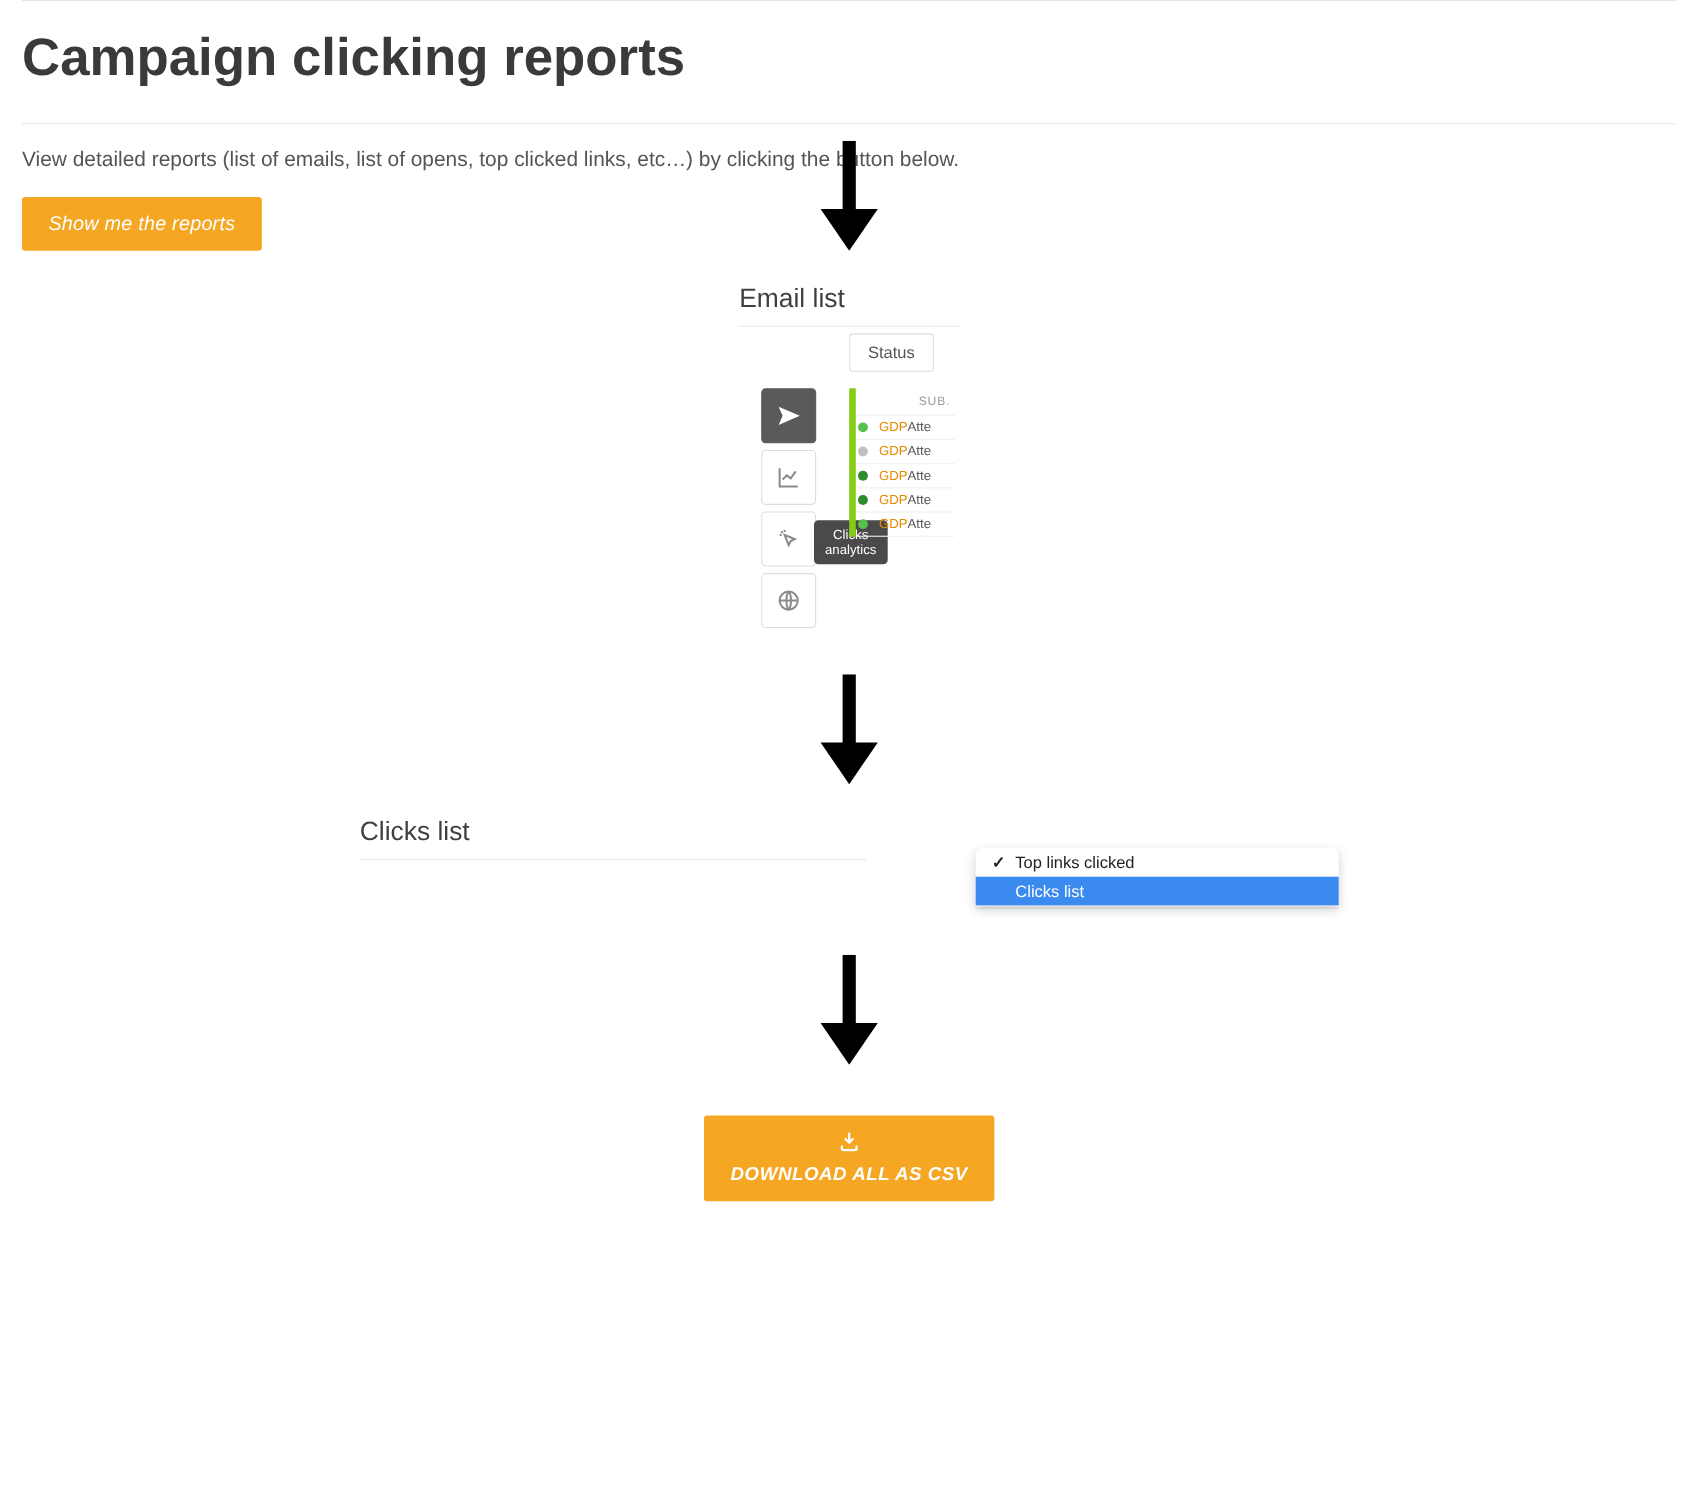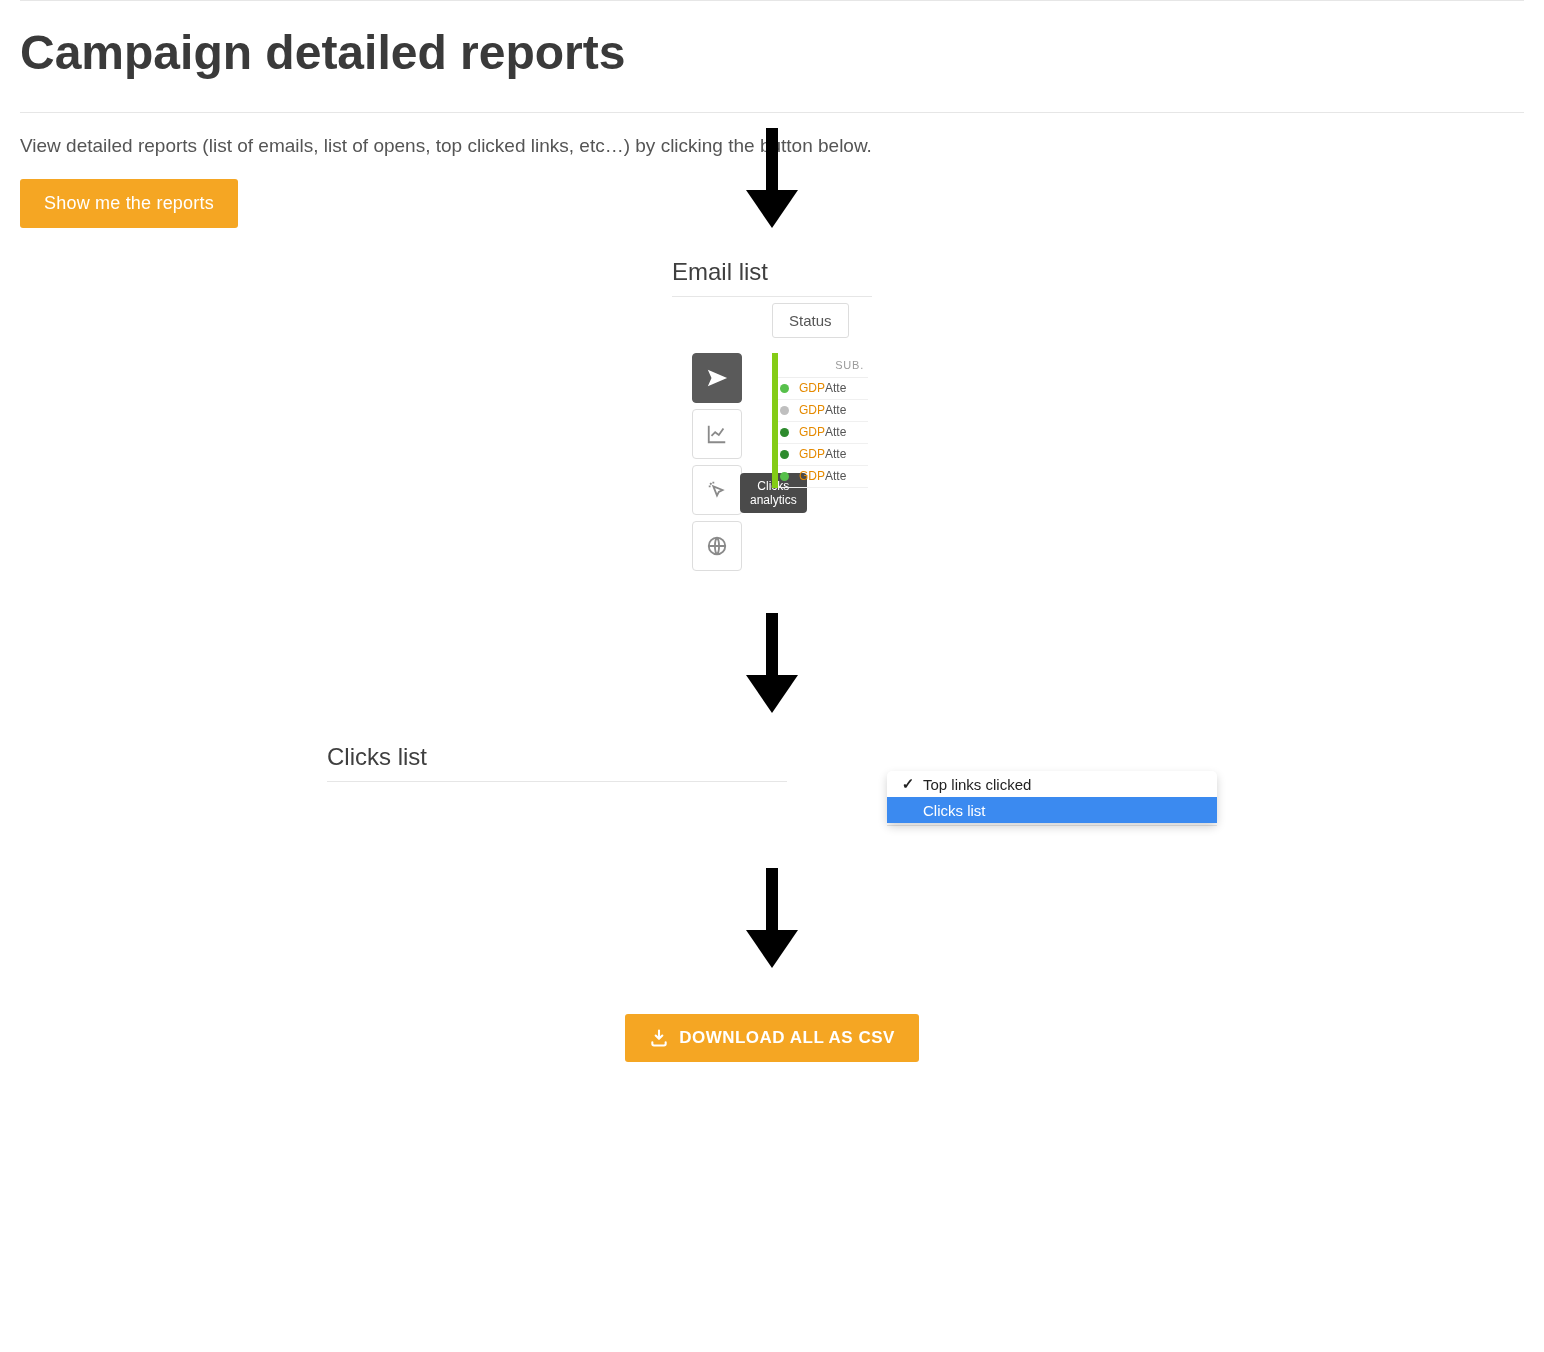--- a/index.html
+++ b/index.html
@@ -12,22 +12,22 @@
     --gray-icon:#555;
     --dot-green:#57c04b;
     --dot-gray:#bfbfbf;
     --select-blue:#3b8af0;
   }
   html,body{margin:0;padding:0;background:#fff;font-family:-apple-system,BlinkMacSystemFont,"Segoe UI","Helvetica Neue",Arial,sans-serif;color:var(--text);}
   .page{width:1544px;margin:0 auto;padding:0 20px 120px;box-sizing:border-box;}
   .rule{border-top:1px solid var(--border);}
   h1{font-size:48px;font-weight:800;color:var(--heading);margin:24px 0 32px;}
   .intro{font-size:19px;color:#555;margin:22px 0;}
-  .btn-accent{display:inline-flex;align-items:center;gap:10px;background:var(--accent);color:#fff;border:none;border-radius:3px;padding:14px 24px;font-size:18px;letter-spacing:.2px;cursor:pointer;}
-  .btn-accent.caps{text-transform:uppercase;font-weight:700;font-size:17px;letter-spacing:.5px;}
+  .btn-accent{display:inline-flex;align-items:center;gap:10px;background:var(--accent);color:#fff;border:none;border-radius:3px;padding:14px 24px;font-size:18px;letter-spacing:.2px;cursor:pointer;font-style:italic;}
+  .btn-accent.caps{text-transform:uppercase;font-weight:700;font-size:17px;letter-spacing:.5px;flex-direction:column;}
   .flow{display:flex;flex-direction:column;align-items:center;gap:30px;margin-top:-100px;}
   .arrow-down svg{display:block;}
 
   .subheading-wrap{width:360px;}
   .subheading{font-size:24px;color:#3f3f3f;margin:0 0 10px;font-weight:500;}
   .subheading-rule{border-top:1px solid var(--border);}
 
   
   .emailshot{position:relative;width:190px;margin-top:28px;}
   .status-pill{position:absolute;top:-50px;left:100px;display:inline-block;border:1px solid #ddd;border-radius:3px;padding:8px 16px;font-size:15px;color:#555;background:#fff;}
@@ -63,21 +63,21 @@
 
   .center{display:flex;justify-content:center;}
 
 </style>
 </head>
 <body>
 
 <div class="page">
   <div class="rule"></div>
 
-  <h1>Campaign detailed reports</h1>
+  <h1>Campaign clicking reports</h1>
 
   <div class="rule"></div>
 
   <p class="intro">View detailed reports (list of emails, list of opens, top clicked links, etc…) by clicking the button below.</p>
 
   <button class="btn-accent">
     <span>Show me the reports</span>
   </button>
 
   <div class="flow">

